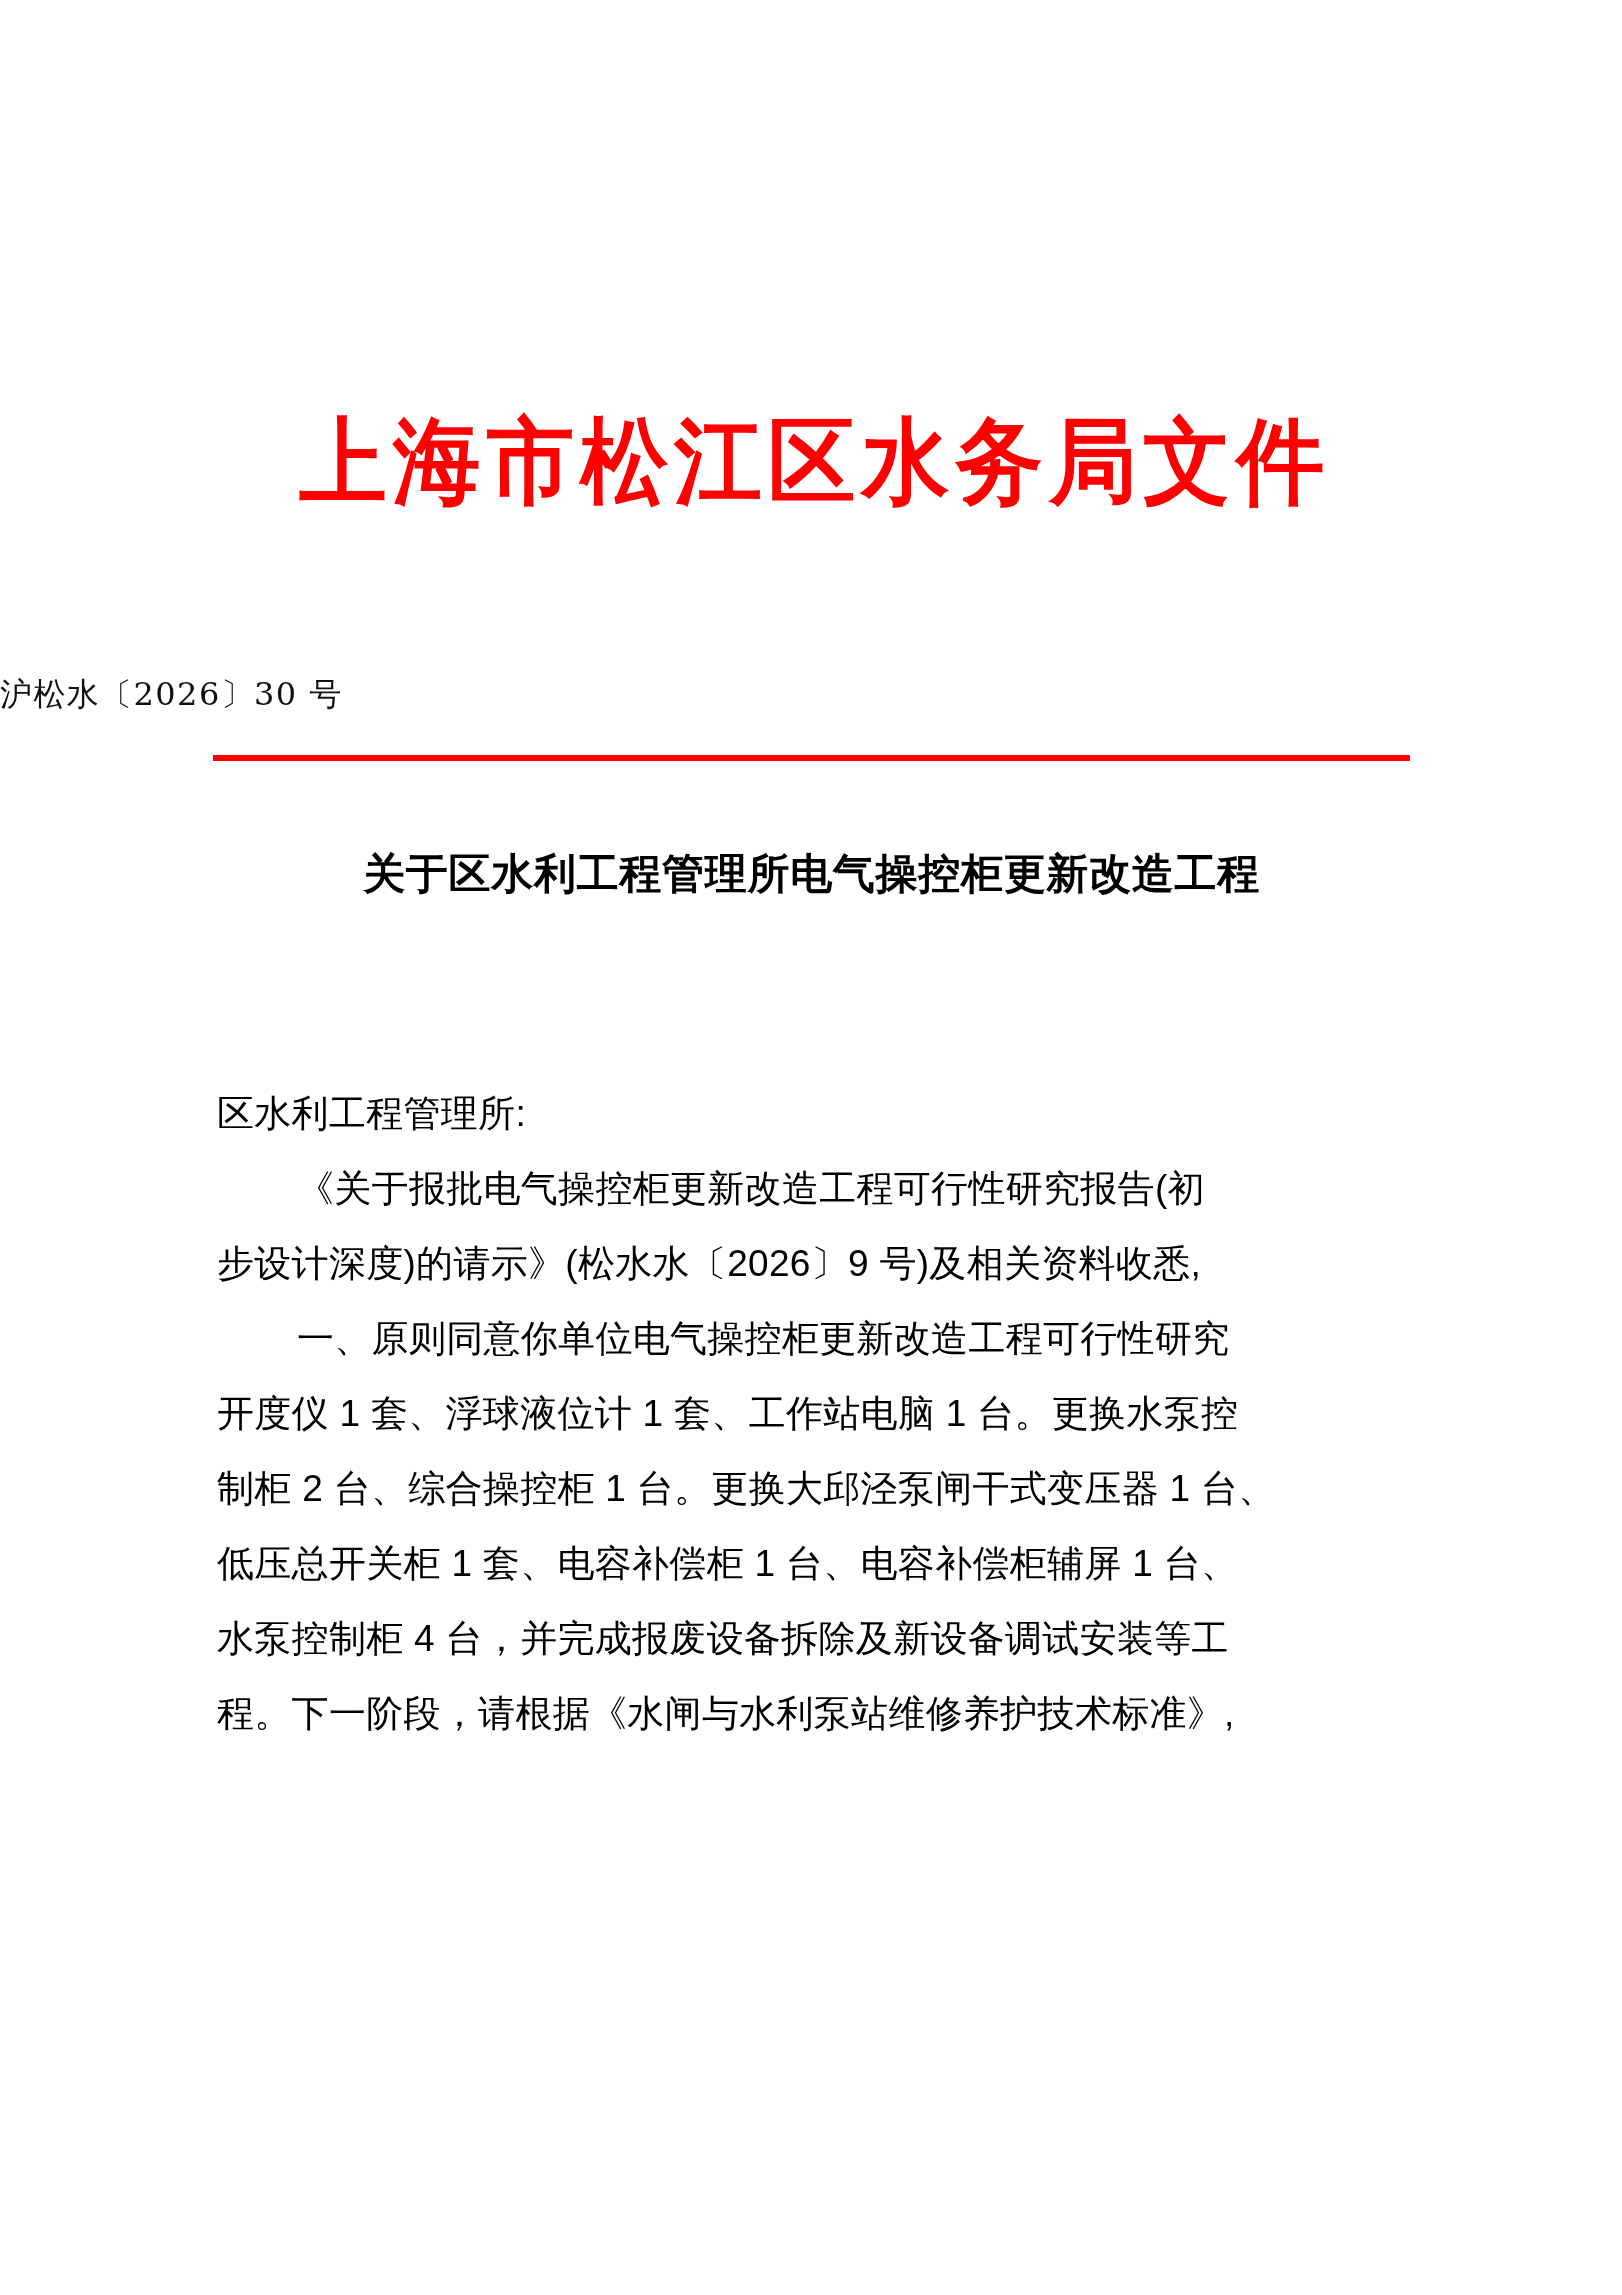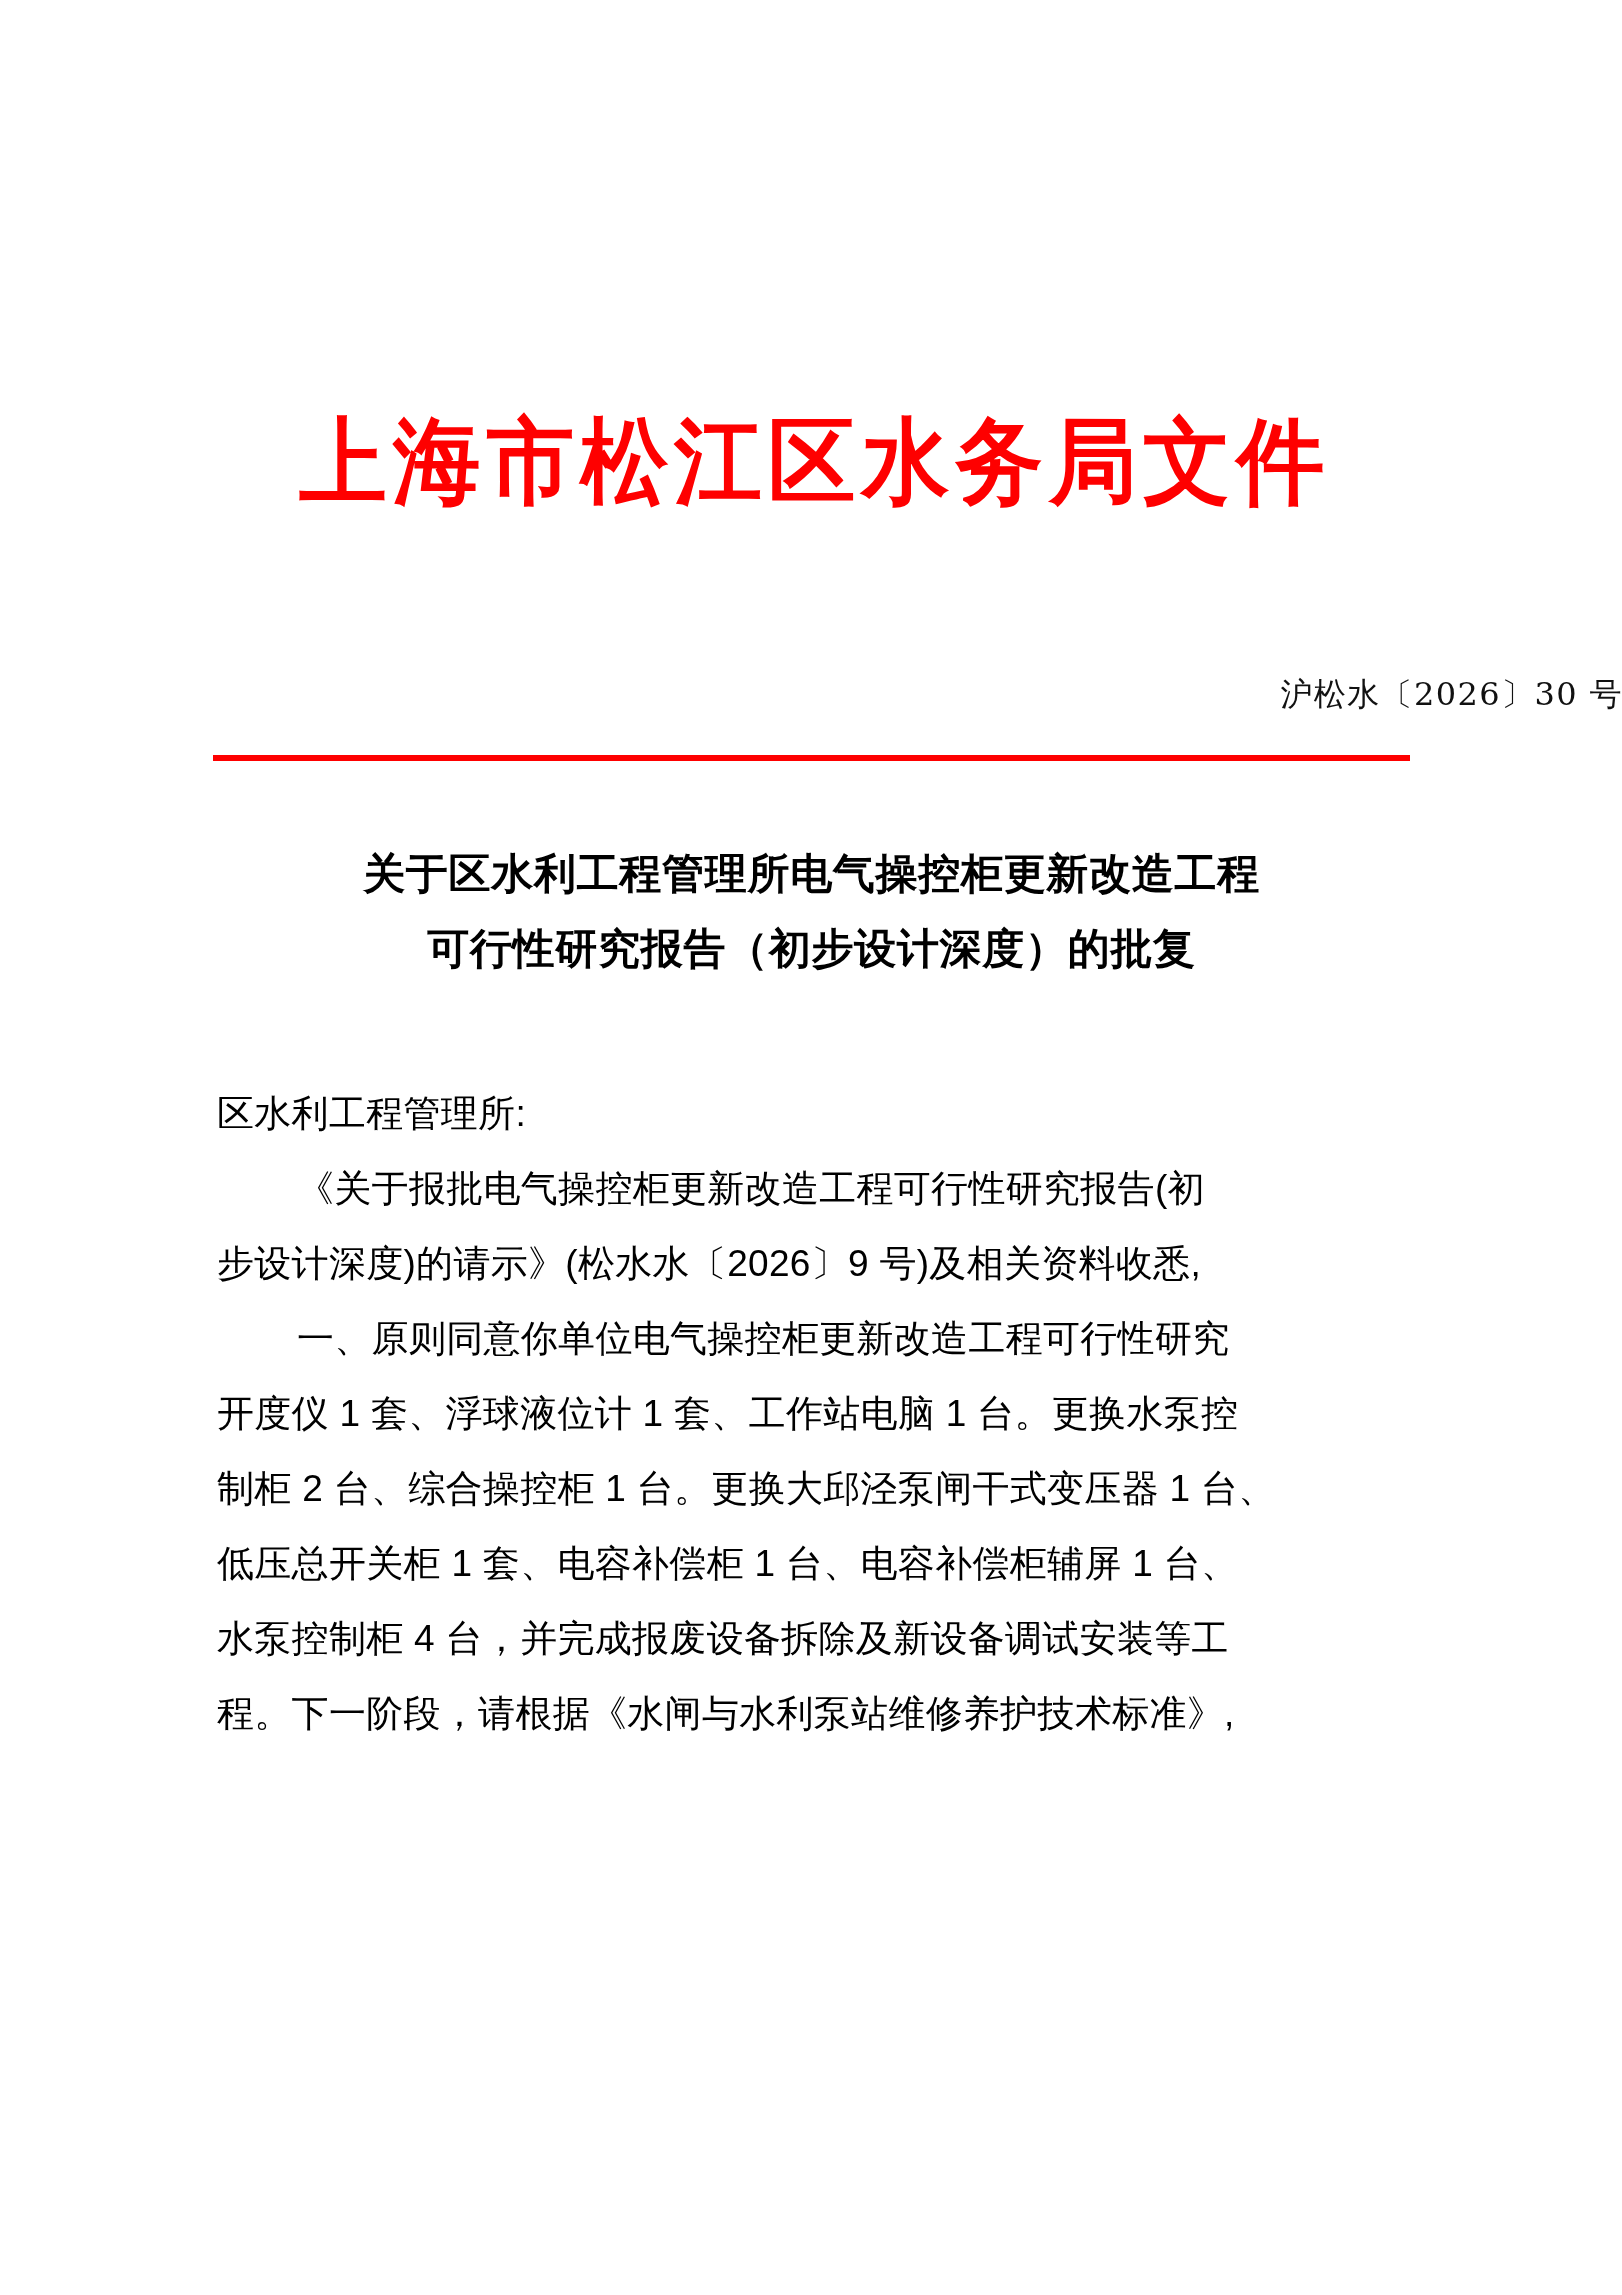--- a/index.html
+++ b/index.html
@@ -42,21 +42,21 @@
     transform-origin: center center;
     white-space: nowrap;
   }
 
   
   .docnumber {
     position: absolute;
     left: 0;
     right: 0;
     top: 675px;
-    text-align: right;
+    text-align: left;
     font-family: "DejaVu Serif", "Liberation Serif", serif;
     font-size: 32px;
     line-height: 1.2;
     letter-spacing: 1.4px;
     color: #111111;
     white-space: nowrap;
   }
 
   
   .red-rule {
@@ -129,21 +129,20 @@
   <div class="masthead">
     <div class="masthead-title">上海市松江区水务局文件</div>
   </div>
 
   <div class="docnumber">沪松水〔2026〕30 号</div>
 
   <div class="red-rule"></div>
 
   <div class="doc-title">
     <span class="tline">关于区水利工程管理所电气操控柜更新改造工程</span>
-    <span class="tline">可行性研究报告（初步设计深度）的批复</span>
   </div>
 
   <div class="body-text">
     <span class="body-line">区水利工程管理所:</span>
     <span class="body-line indent">《关于报批电气操控柜更新改造工程可行性研究报告(初</span>
     <span class="body-line">步设计深度)的请示》(松水水〔2026〕9 号)及相关资料收悉,</span>
     <span class="body-line indent">一、原则同意你单位电气操控柜更新改造工程可行性研究</span>
     <span class="body-line">开度仪 1 套、浮球液位计 1 套、工作站电脑 1 台。更换水泵控</span>
     <span class="body-line">制柜 2 台、综合操控柜 1 台。更换大邱泾泵闸干式变压器 1 台、</span>
     <span class="body-line">低压总开关柜 1 套、电容补偿柜 1 台、电容补偿柜辅屏 1 台、</span>

